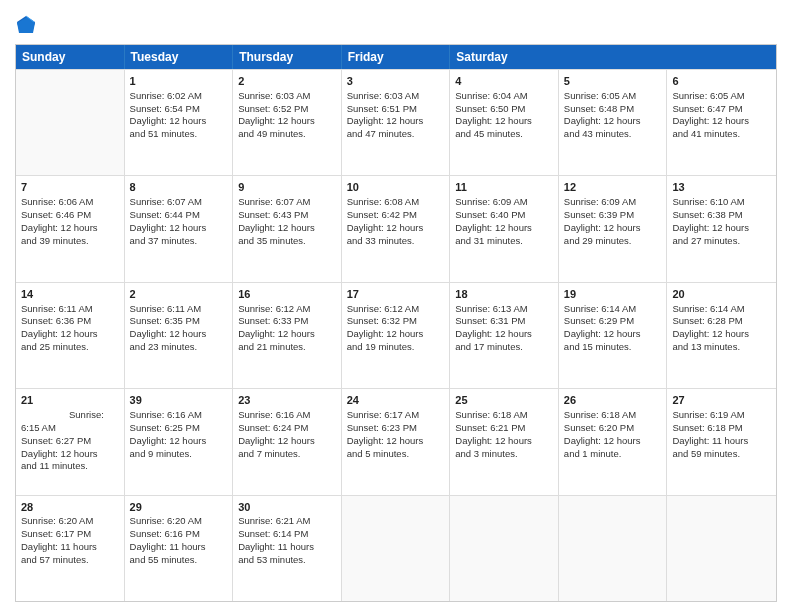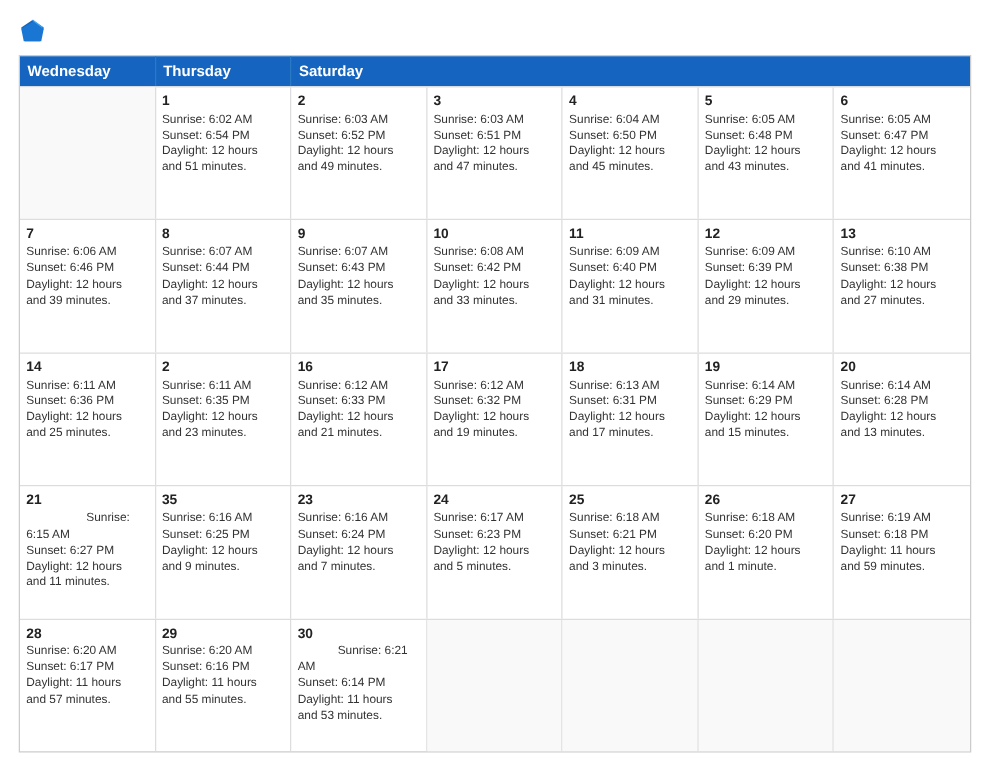--- a/index.html
+++ b/index.html
@@ -123,22 +123,24 @@
       </div>
     </div>
     <div class="title-block">
       <h1></h1>
       <h2></h2>
     </div>
   </div>
 
   <div class="calendar">
     <div class="cal-header-row" id="cal-header">
-        <div class="cal-header-cell">Wednesday</div>
+        <div class="cal-header-cell">Sunday</div>
+        <div class="cal-header-cell">Tuesday</div>
         <div class="cal-header-cell">Thursday</div>
+        <div class="cal-header-cell">Friday</div>
         <div class="cal-header-cell">Saturday</div>
       </div>
     <div class="cal-body" id="cal-body">
         <div class="cal-week">
           <div class="cal-cell empty"></div>
           <div class="cal-cell"><span class="cal-day-num">1</span><span style="white-space: pre-line;">Sunrise: 6:02 AM
 Sunset: 6:54 PM
 Daylight: 12 hours
 and 51 minutes.</span></div>
           <div class="cal-cell"><span class="cal-day-num">2</span><span style="white-space: pre-line;">Sunrise: 6:03 AM
@@ -220,21 +222,21 @@
           <div class="cal-cell"><span class="cal-day-num">20</span><span style="white-space: pre-line;">Sunrise: 6:14 AM
 Sunset: 6:28 PM
 Daylight: 12 hours
 and 13 minutes.</span></div>
         </div>
         <div class="cal-week">
           <div class="cal-cell"><span class="cal-day-num">21</span><span style="white-space: pre-line; margin-left: 48px;">Sunrise: 6:15 AM
 Sunset: 6:27 PM
 Daylight: 12 hours
 and 11 minutes.</span></div>
-          <div class="cal-cell"><span class="cal-day-num">35</span><span style="white-space: pre-line;">Sunrise: 6:16 AM
+          <div class="cal-cell"><span class="cal-day-num">39</span><span style="white-space: pre-line;">Sunrise: 6:16 AM
 Sunset: 6:25 PM
 Daylight: 12 hours
 and 9 minutes.</span></div>
           <div class="cal-cell"><span class="cal-day-num">23</span><span style="white-space: pre-line;">Sunrise: 6:16 AM
 Sunset: 6:24 PM
 Daylight: 12 hours
 and 7 minutes.</span></div>
           <div class="cal-cell"><span class="cal-day-num">24</span><span style="white-space: pre-line;">Sunrise: 6:17 AM
 Sunset: 6:23 PM
 Daylight: 12 hours
@@ -254,21 +256,21 @@
         </div>
         <div class="cal-week">
           <div class="cal-cell"><span class="cal-day-num">28</span><span style="white-space: pre-line;">Sunrise: 6:20 AM
 Sunset: 6:17 PM
 Daylight: 11 hours
 and 57 minutes.</span></div>
           <div class="cal-cell"><span class="cal-day-num">29</span><span style="white-space: pre-line;">Sunrise: 6:20 AM
 Sunset: 6:16 PM
 Daylight: 11 hours
 and 55 minutes.</span></div>
-          <div class="cal-cell"><span class="cal-day-num">30</span><span style="white-space: pre-line; margin-left: 32px;">Sunrise: 6:21 AM
+          <div class="cal-cell"><span class="cal-day-num">30</span><span style="white-space: pre-line;">Sunrise: 6:21 AM
 Sunset: 6:14 PM
 Daylight: 11 hours
 and 53 minutes.</span></div>
           <div class="cal-cell empty"></div>
           <div class="cal-cell empty"></div>
           <div class="cal-cell empty"></div>
           <div class="cal-cell empty"></div>
         </div>
       </div>
   </div>

